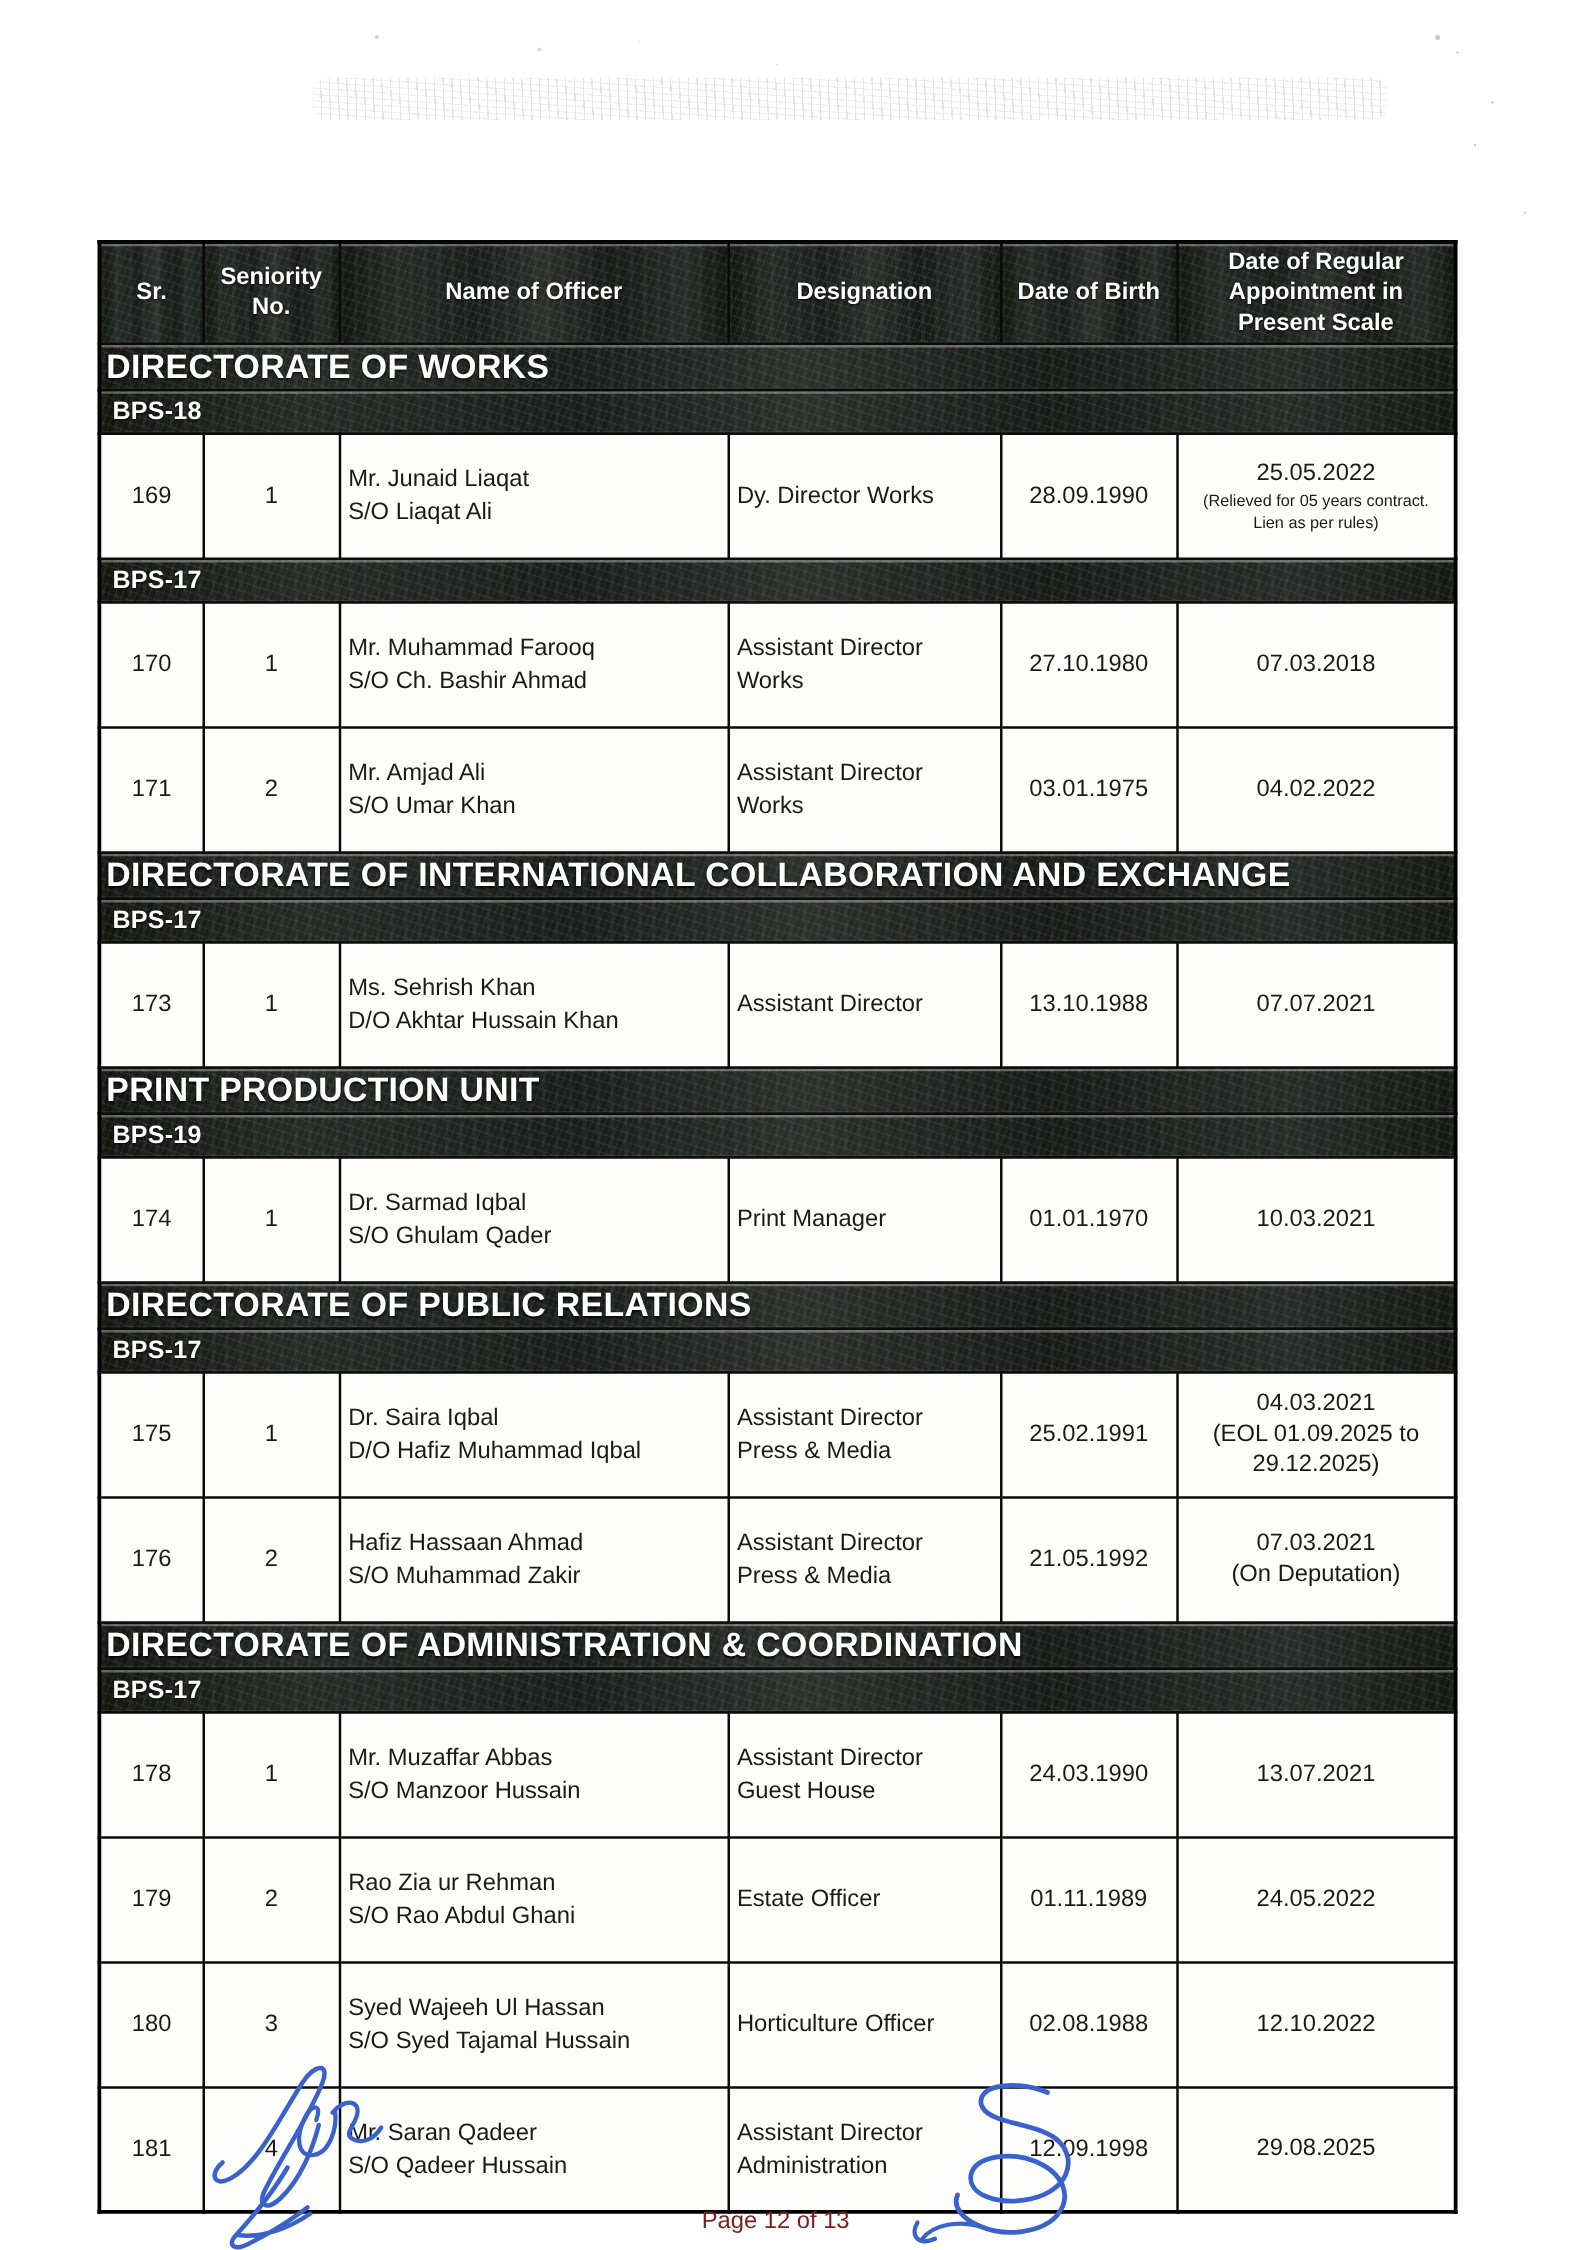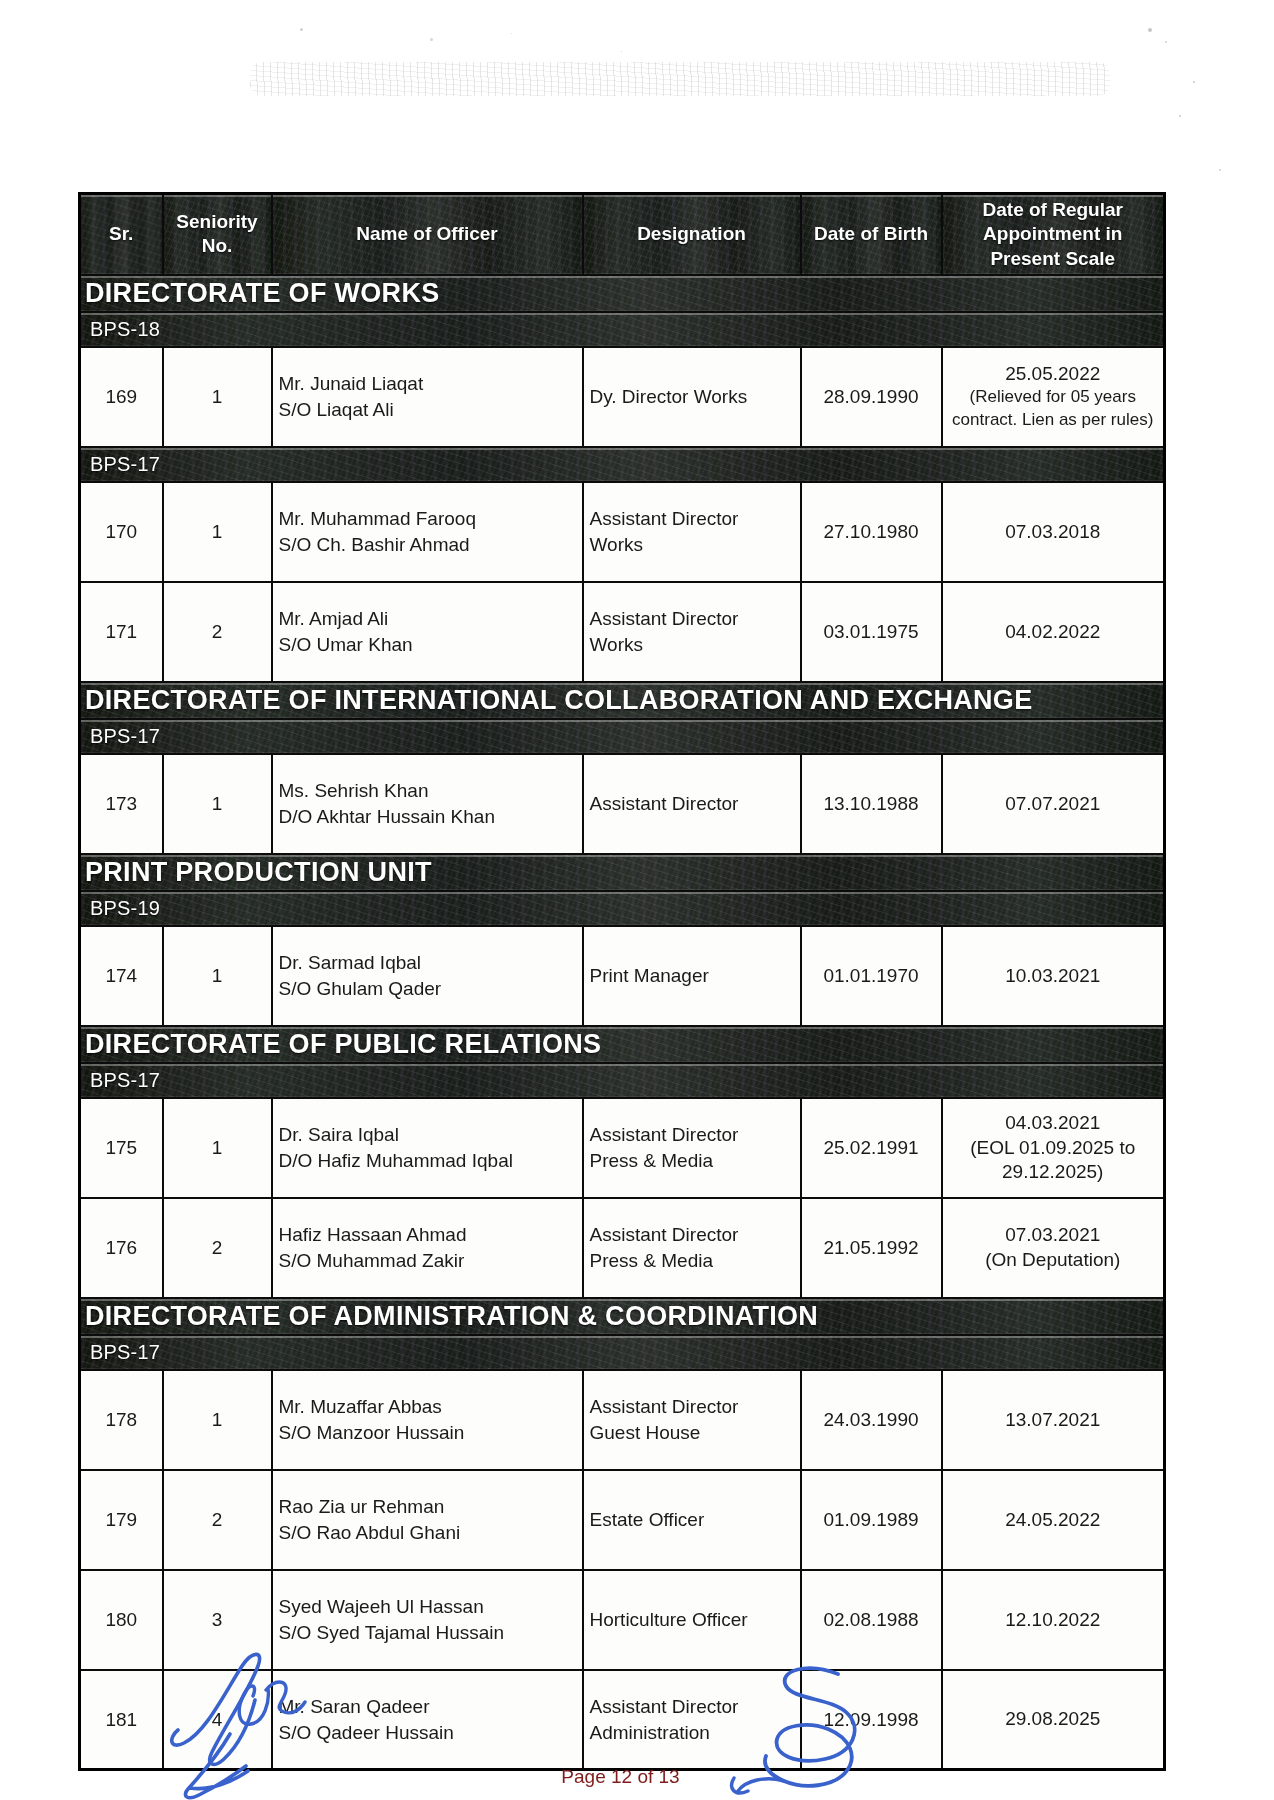--- a/index.html
+++ b/index.html
@@ -52,33 +52,33 @@
 
   thead th{
     height:62px;font-size:19px;font-weight:bold;text-align:center;vertical-align:middle;
     white-space:pre-line;line-height:1.28;padding:3px 4px;
   }
   .dir-cell{
     height:31px;font-size:27px;font-weight:bold;text-align:left;vertical-align:middle;
     letter-spacing:.3px;padding:2px 4px;
   }
   .bps-cell{
-    height:29px;font-size:20px;font-weight:normal;text-align:left;vertical-align:middle;
+    height:29px;font-size:20px;font-weight:bold;text-align:left;vertical-align:middle;
     padding:2px 4px 2px 9px;letter-spacing:.2px;
   }
 
   tr.data-row{height:100px;}
   tr.data-row td{
     background:#fdfdfc;font-size:19px;vertical-align:middle;padding:8px 6px;line-height:1.35;
   }
   td.c-center{text-align:center;}
   td.c-left{text-align:left;white-space:pre-line;padding-left:9px;}
   .appt-main{display:block;text-align:center;line-height:1.3;}
   .appt-note{display:block;text-align:center;line-height:1.3;font-size:19px;}
-  .appt-note.small{font-size:17px;line-height:1.35;}
+  .appt-note.small{font-size:13px;line-height:1.35;}
 
   
   .page-footer{
     position:absolute;left:78px;top:1766px;width:1085px;
     text-align:center;font-size:19px;color:#7f1d1d;
   }
   .sig{position:absolute;pointer-events:none;}
   .sig-left{left:158px;top:1638px;}
   .sig-right{left:720px;top:1660px;}
   .sig svg path{fill:none;stroke-linecap:round;stroke-linejoin:round;}
@@ -240,21 +240,21 @@
           <td class="c-center">
             <span class="appt-main">13.07.2021</span>
           </td>
         </tr>
         <tr class="data-row">
           <td class="c-center">179</td>
           <td class="c-center">2</td>
           <td class="c-left">Rao Zia ur Rehman
 S/O Rao Abdul Ghani</td>
           <td class="c-left">Estate Officer</td>
-          <td class="c-center">01.09.1989</td>
+          <td class="c-center">01.11.1989</td>
           <td class="c-center">
             <span class="appt-main">24.05.2022</span>
           </td>
         </tr>
         <tr class="data-row">
           <td class="c-center">180</td>
           <td class="c-center">3</td>
           <td class="c-left">Syed Wajeeh Ul Hassan
 S/O Syed Tajamal Hussain</td>
           <td class="c-left">Horticulture Officer</td>

